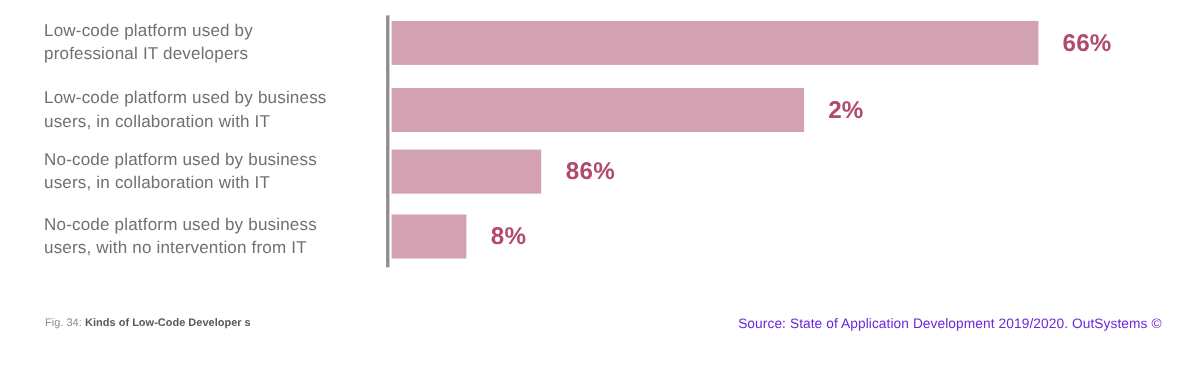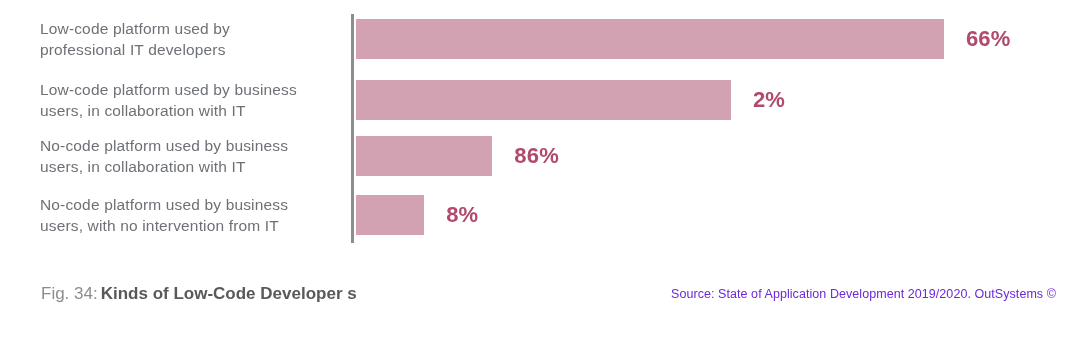--- a/index.html
+++ b/index.html
@@ -97,21 +97,21 @@
     left: 0;
     top: 282px;
     width: 1080px;
     height: 30px;
   }
 
   .caption {
     position: absolute;
     left: 41px;
     top: 0;
-    font-size: 17px;
+    font-size: 10px;
     line-height: 24px;
     white-space: nowrap;
   }
   .caption-prefix {
     color: #8d8d8d;
     font-weight: normal;
   }
   .caption-title {
     color: #58595b;
     font-weight: bold;

